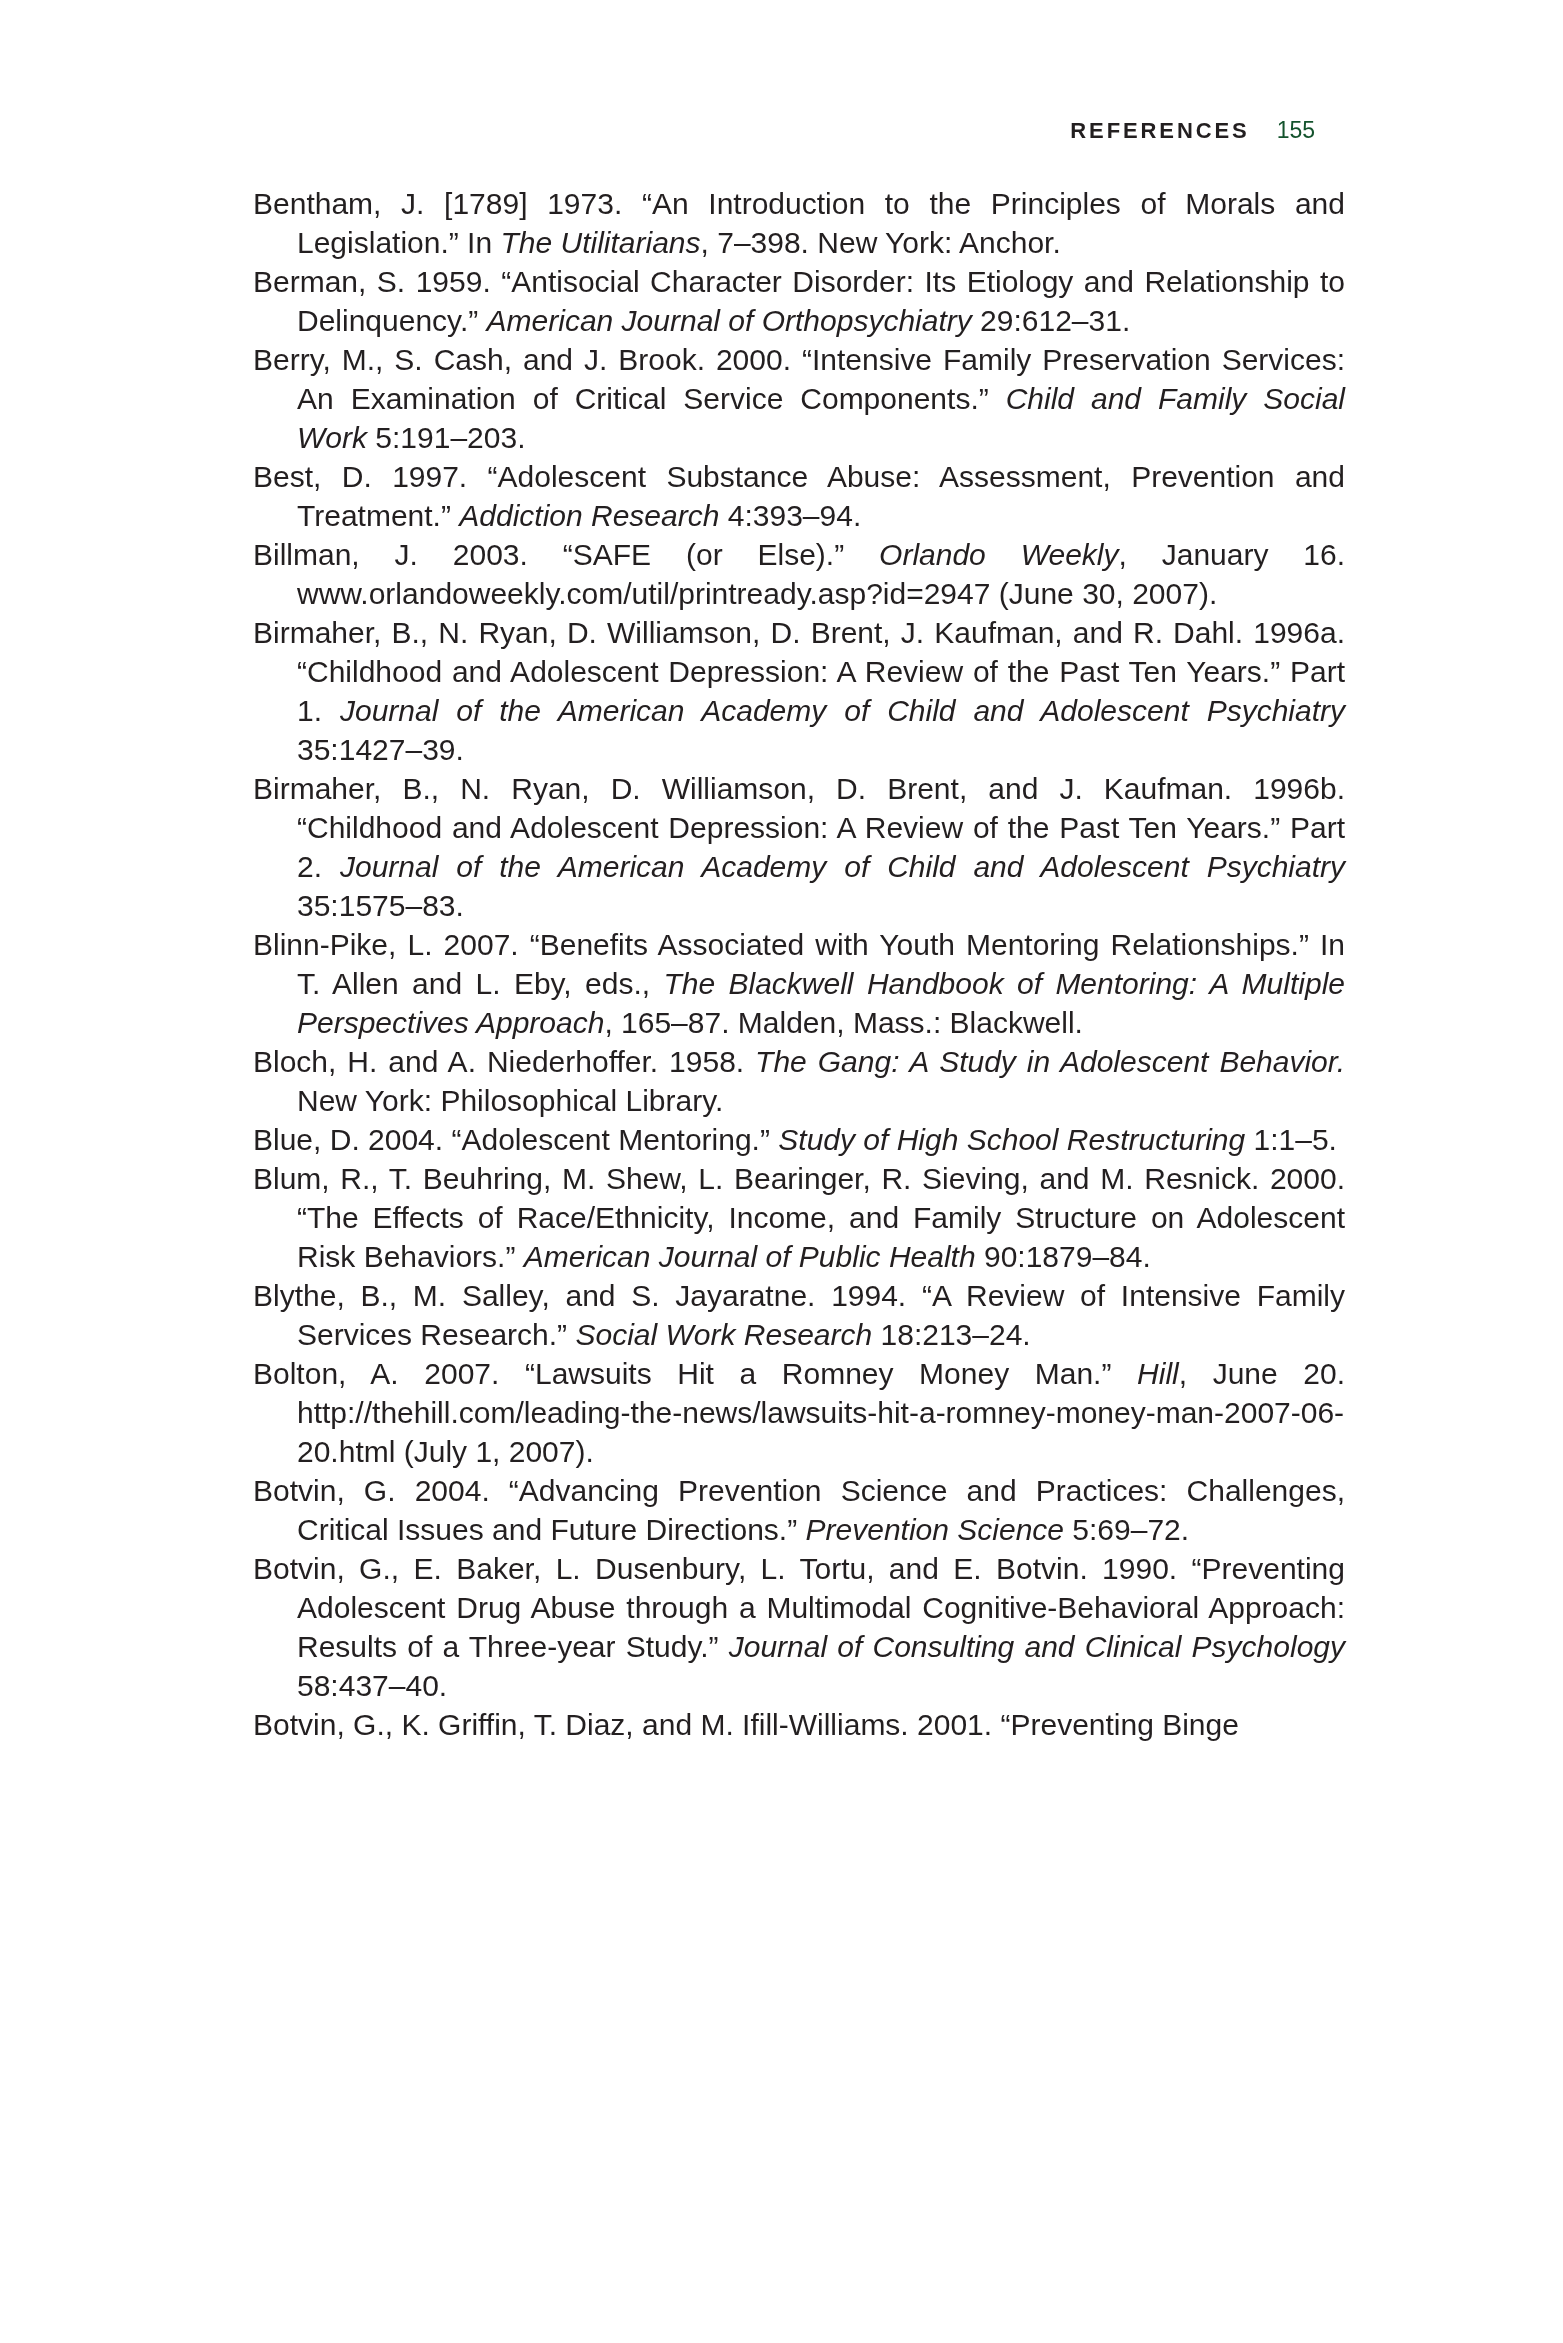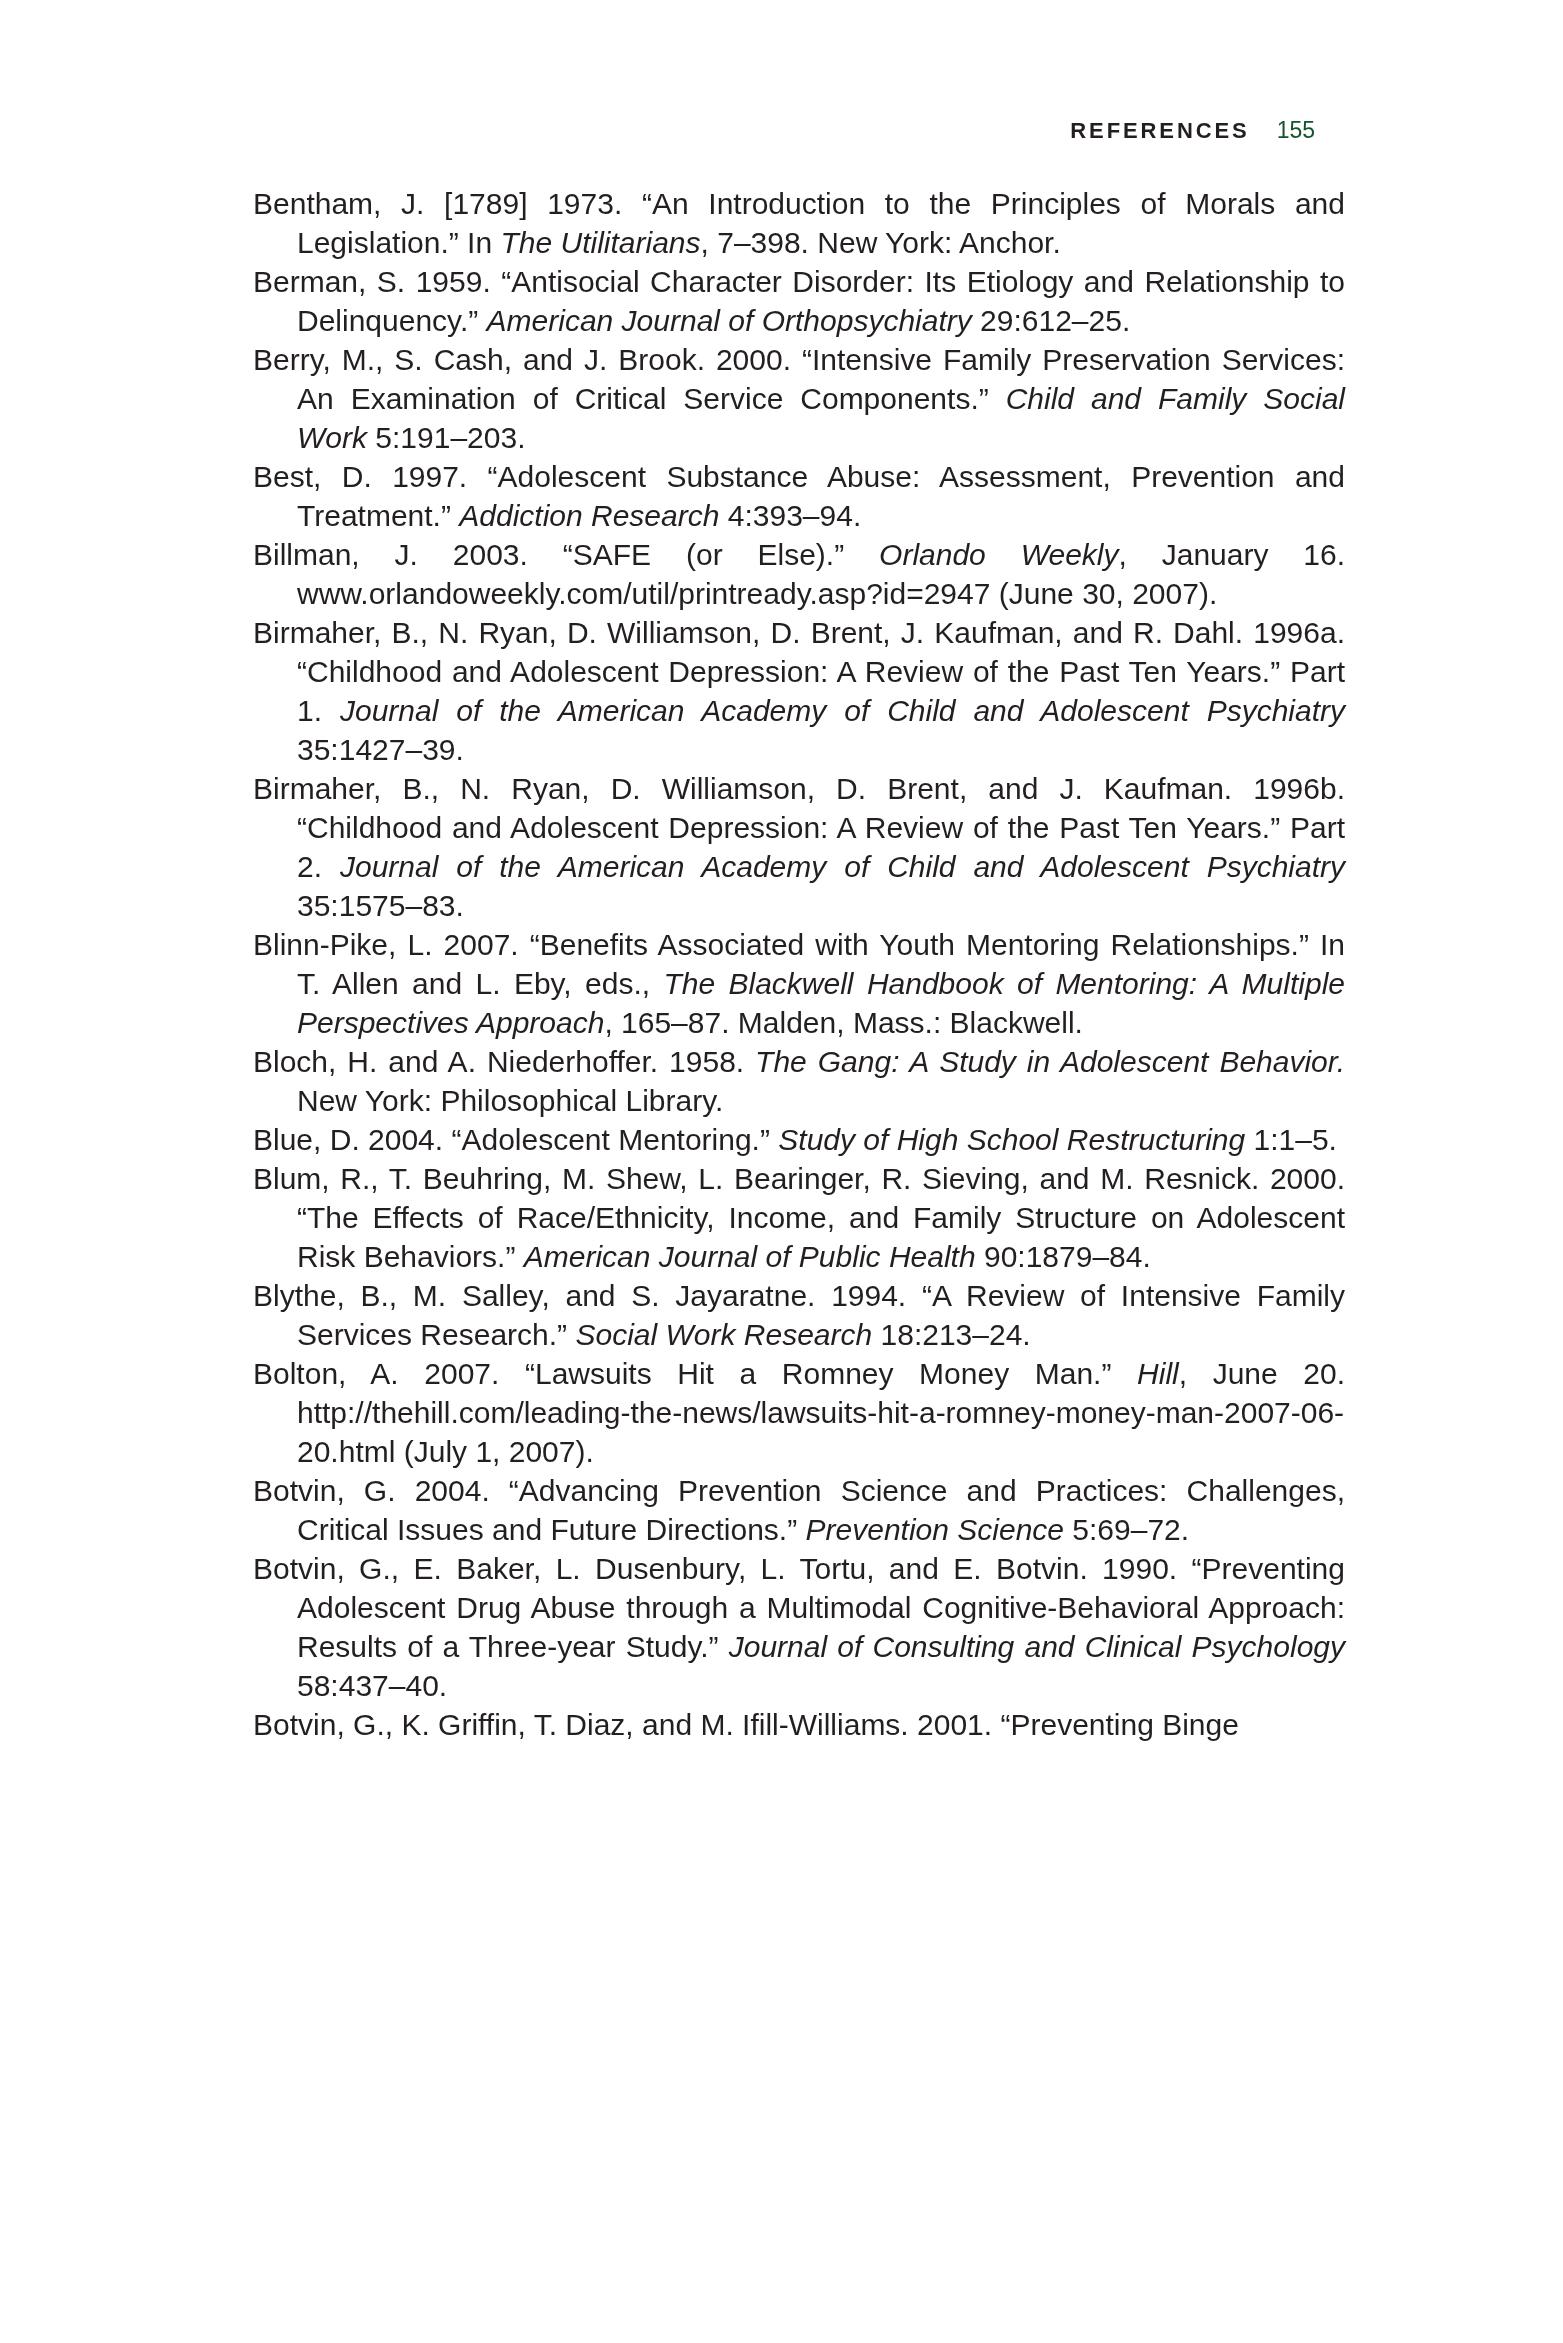--- a/index.html
+++ b/index.html
@@ -58,21 +58,21 @@
 </head>
 <body>
 
 <div class="running-head">
   <span class="rh-title">REFERENCES</span>
   <span class="rh-page">155</span>
 </div>
 
 <div class="refs">
   <p class="ref"><span>Bentham, J. [1789] 1973. “An Introduction to the Principles of Morals and Legislation.” In </span><span class="it">The Utilitarians</span><span>, 7–398. New York: Anchor.</span></p>
-  <p class="ref"><span>Berman, S. 1959. “Antisocial Character Disorder: Its Etiology and Relationship to Delinquency.” </span><span class="it">American Journal of Orthopsychiatry</span><span> 29:612–25.</span></p>
+  <p class="ref"><span>Berman, S. 1959. “Antisocial Character Disorder: Its Etiology and Relationship to Delinquency.” </span><span class="it">American Journal of Orthopsychiatry</span><span> 29:612–31.</span></p>
   <p class="ref"><span>Berry, M., S. Cash, and J. Brook. 2000. “Intensive Family Preservation Services: An Examination of Critical Service Components.” </span><span class="it">Child and Family Social Work</span><span> 5:191–203.</span></p>
   <p class="ref"><span>Best, D. 1997. “Adolescent Substance Abuse: Assessment, Prevention and Treatment.” </span><span class="it">Addiction Research</span><span> 4:393–94.</span></p>
   <p class="ref"><span>Billman, J. 2003. “SAFE (or Else).” </span><span class="it">Orlando Weekly</span><span>, January 16. www.orlandoweekly.com/util/printready.asp?id=2947 (June 30, 2007).</span></p>
   <p class="ref"><span>Birmaher, B., N. Ryan, D. Williamson, D. Brent, J. Kaufman, and R. Dahl. 1996a. “Childhood and Adolescent Depression: A Review of the Past Ten Years.” Part 1. </span><span class="it">Journal of the American Academy of Child and Adolescent Psychiatry</span><span> 35:1427–39.</span></p>
   <p class="ref"><span>Birmaher, B., N. Ryan, D. Williamson, D. Brent, and J. Kaufman. 1996b. “Childhood and Adolescent Depression: A Review of the Past Ten Years.” Part 2. </span><span class="it">Journal of the American Academy of Child and Adolescent Psychiatry</span><span> 35:1575–83.</span></p>
   <p class="ref"><span>Blinn-Pike, L. 2007. “Benefits Associated with Youth Mentoring Relationships.” In T. Allen and L. Eby, eds., </span><span class="it">The Blackwell Handbook of Mentoring: A Multiple Perspectives Approach</span><span>, 165–87. Malden, Mass.: Blackwell.</span></p>
   <p class="ref"><span>Bloch, H. and A. Niederhoffer. 1958. </span><span class="it">The Gang: A Study in Adolescent Behavior.</span><span> New York: Philosophical Library.</span></p>
   <p class="ref"><span>Blue, D. 2004. “Adolescent Mentoring.” </span><span class="it">Study of High School Restructuring</span><span> 1:1–5.</span></p>
   <p class="ref"><span>Blum, R., T. Beuhring, M. Shew, L. Bearinger, R. Sieving, and M. Resnick. 2000. “The Effects of Race/Ethnicity, Income, and Family Structure on Adolescent Risk Behaviors.” </span><span class="it">American Journal of Public Health</span><span> 90:1879–84.</span></p>
   <p class="ref"><span>Blythe, B., M. Salley, and S. Jayaratne. 1994. “A Review of Intensive Family Services Research.” </span><span class="it">Social Work Research</span><span> 18:213–24.</span></p>

